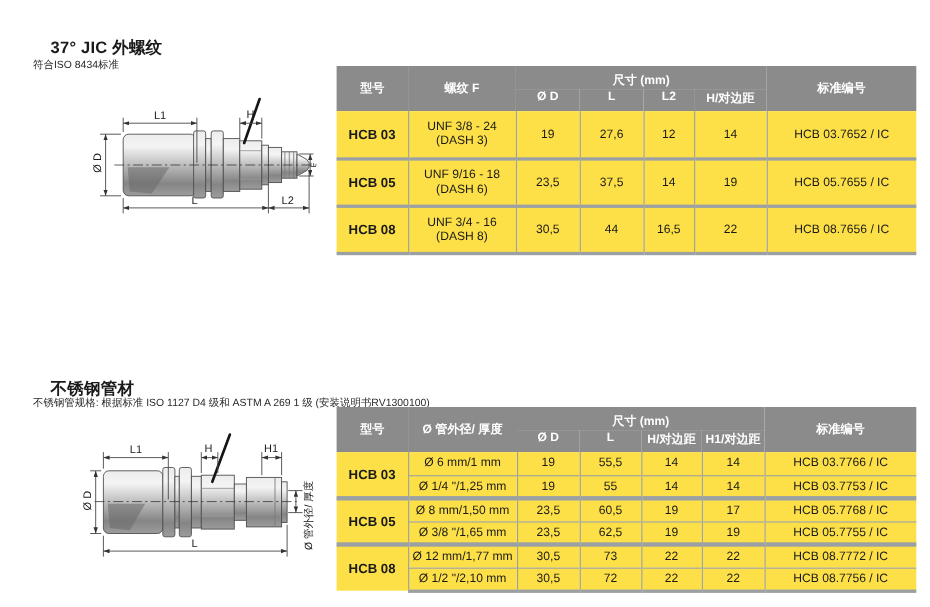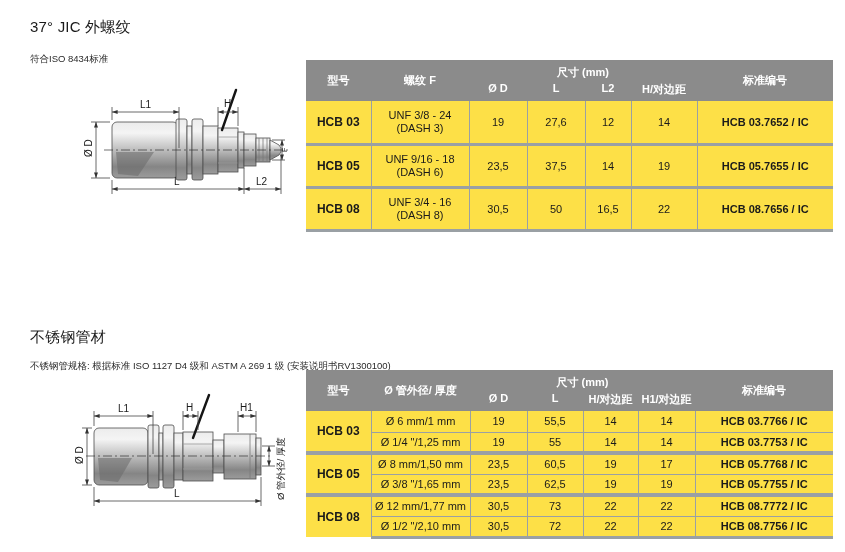--- a/index.html
+++ b/index.html
@@ -2,22 +2,22 @@
 <html><head>
 <meta charset="utf-8">
 <style>
   html,body{margin:0;padding:0;}
   body{
     width:845px;height:552px;position:relative;background:#ffffff;
     font-family:"Liberation Sans","DejaVu Sans",sans-serif;color:#1a1a1a;
     overflow:hidden;
   }
   .sec-title{
-    position:absolute;left:30px;margin:0;
-    font-size:15px;font-weight:normal;color:#1a1a1a;letter-spacing:.2px;
+    position:absolute;left:30px;margin:16px;
+    font-size:15px;font-weight:bold;color:#1a1a1a;letter-spacing:.2px;
   }
   .sec-sub{
     position:absolute;left:30px;font-size:9.5px;color:#2a2a2a;margin-top:16px;
   }
   #title1{top:18px;}
   #sub1{top:37px;}
   #title2{top:328px;}
   #sub2{top:344px;}
 
   .spec-table{
@@ -35,21 +35,21 @@
   .spec-table th.subh{height:19px;vertical-align:top;padding-top:1px;}
 
   .spec-table td{
     text-align:center;vertical-align:middle;font-size:11px;color:#1a1a1a;
     border-left:1px solid #9aa0a4;padding:0 2px;background:#fde047;
   }
   .spec-table td.model{
     border-left:none;border-right:1px solid #9aa0a4;
     font-weight:bold;font-size:12px;
   }
-  .spec-table td.std{font-weight:bold;font-size:11px;}
+  .spec-table td.std{font-weight:normal;font-size:11px;}
   .thread-cell div{line-height:13px;}
 
   #table1 tbody tr{height:43px;}
   #table1 tbody tr + tr td{border-top:3px solid #9aa0a4;}
   #table1 tbody tr:last-child td{border-bottom:3px solid #9aa0a4;}
 
   #table2 tbody tr{height:21px;}
   #table2 tbody tr.sub td{border-top:1px solid #9aa0a4;}
   #table2 tbody tr.grp td{border-top:4px solid #9aa0a4;}
   #table2 tbody tr.first td{border-top:none;}
@@ -183,21 +183,21 @@
       <td>19</td>
       <td class="std">HCB 05.7655 / IC</td>
     </tr>
     <tr>
       <td class="model">HCB 08</td>
       <td class="thread-cell">
         <div>UNF 3/4 - 16</div>
         <div>(DASH 8)</div>
       </td>
       <td>30,5</td>
-      <td>50</td>
+      <td>44</td>
       <td>16,5</td>
       <td>22</td>
       <td class="std">HCB 08.7656 / IC</td>
     </tr>
   </tbody>
 </table>
 
 <h1 id="title2" class="sec-title">不锈钢管材</h1>
 <div id="sub2" class="sec-sub">不锈钢管规格: 根据标准 ISO 1127 D4 级和 ASTM A 269 1 级 (安装说明书RV1300100)</div>
 

